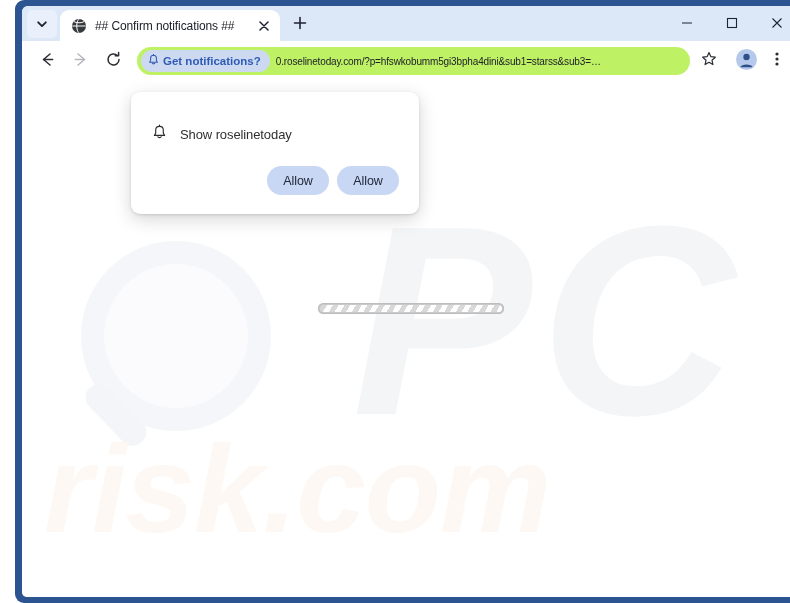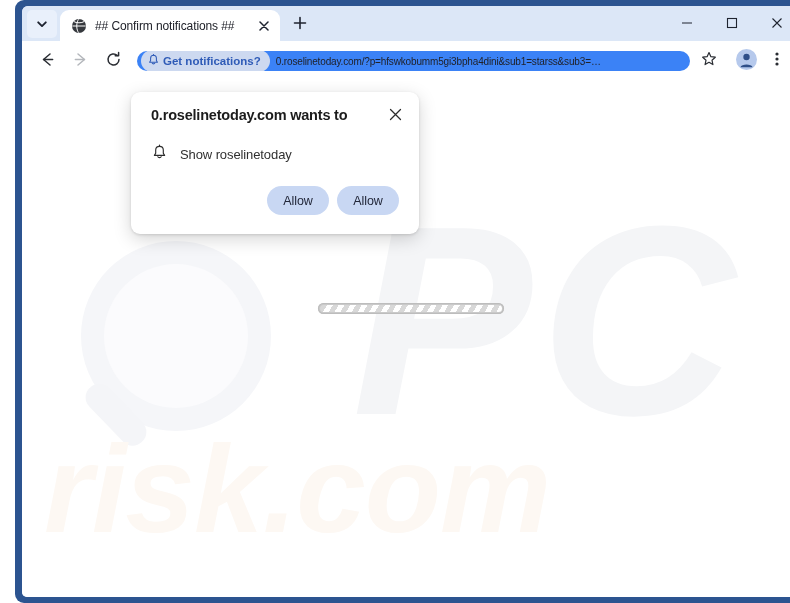--- a/index.html
+++ b/index.html
@@ -120,22 +120,22 @@
   .nav-button {
     width: 30px; height: 30px;
     display: flex; align-items: center; justify-content: center;
     border-radius: 50%;
     cursor: pointer;
     flex: 0 0 30px;
   }
 
   #omnibox {
     flex: 1;
-    height: 20px;
-    background: #3b82f6;
+    height: 28px;
+    background: #bef264;
     border-radius: 14px;
     display: flex;
     align-items: center;
     margin-left: 6px;
     padding: 0 4px 0 4px;
     gap: 6px;
     overflow: hidden;
     cursor: text;
   }
 
@@ -478,30 +478,20 @@
       <div id="wm-risk">risk.com</div>
 
       <div id="page-center">
         <div id="loading-bar">
           <div id="loading-bar-inner"></div>
         </div>
       </div>
 
       <div id="permission-dialog">
 
-        <div id="dialog-header">
-          <div id="dialog-title">0.roselinetoday.com wants to</div>
-          <div id="dialog-close-button">
-            <span>
-              <svg width="13" height="13" viewBox="0 0 13 13">
-                <path d="M1.5 1.5 L11.5 11.5 M11.5 1.5 L1.5 11.5" stroke="#2d2d2d" stroke-width="1.25" stroke-linecap="round"></path>
-              </svg>
-            </span>
-          </div>
-        </div>
 
         <div id="dialog-permission-row">
           <span>
             <svg width="15" height="17" viewBox="0 0 15 17">
               <path d="M7.5 2.4 C5 2.4 3.7 4 3.7 6.1 V9.2 L2.4 11.4 H12.6 L11.3 9.2
                        V6.1 C11.3 4 10 2.4 7.5 2.4 Z" fill="none" stroke="#2c2c2c" stroke-width="1.15" stroke-linejoin="round"></path>
               <path d="M7.5 1 V2.4" stroke="#2c2c2c" stroke-width="1.15" stroke-linecap="round"></path>
               <path d="M5.8 12.7 C6.2 14 8.8 14 9.2 12.7" fill="none" stroke="#2c2c2c" stroke-width="1.15" stroke-linecap="round"></path>
             </svg>
           </span>

